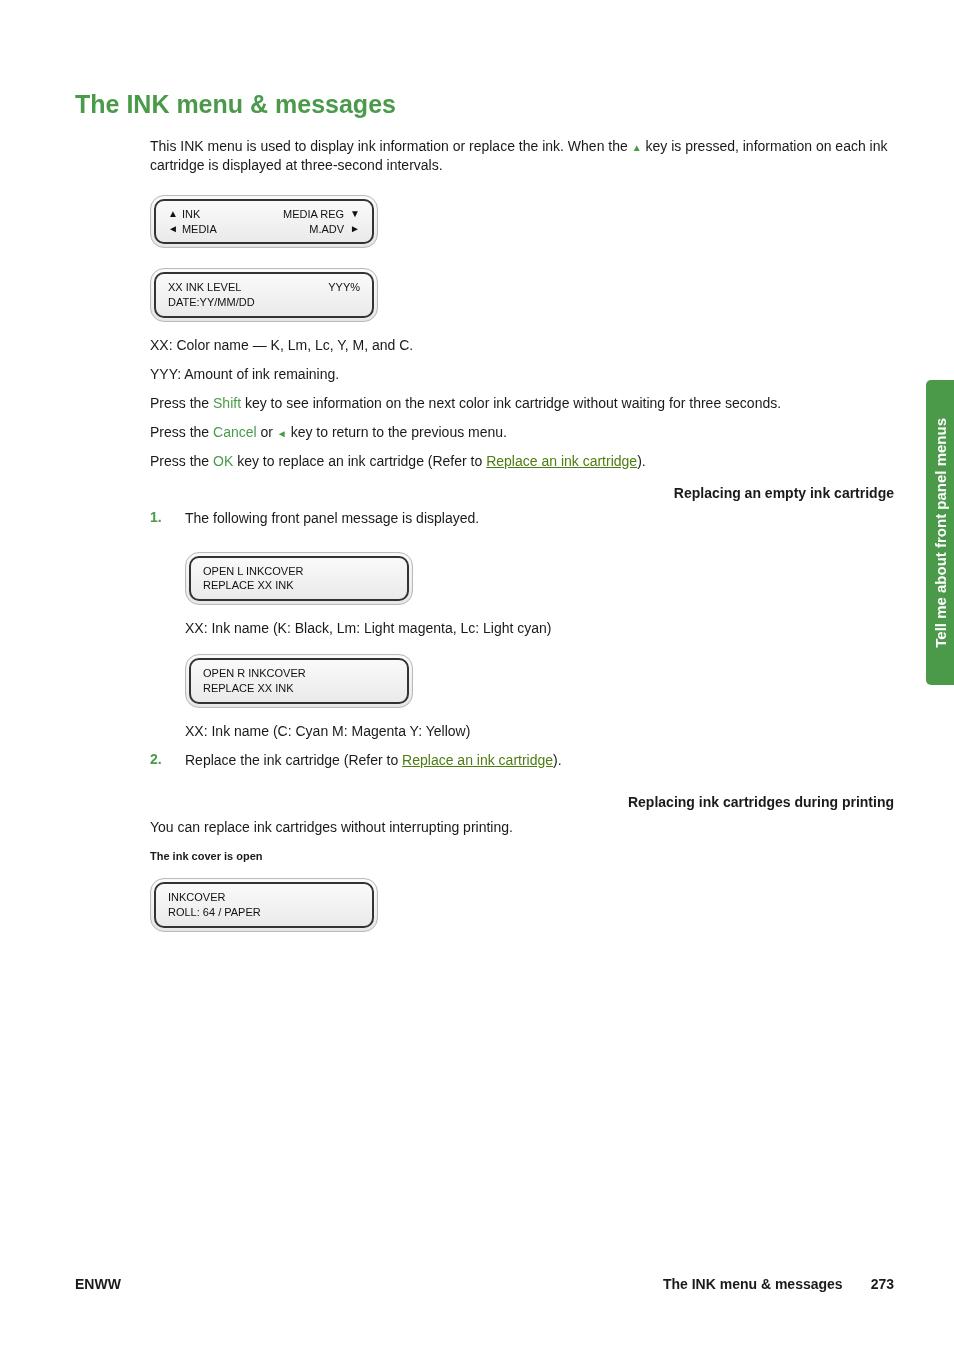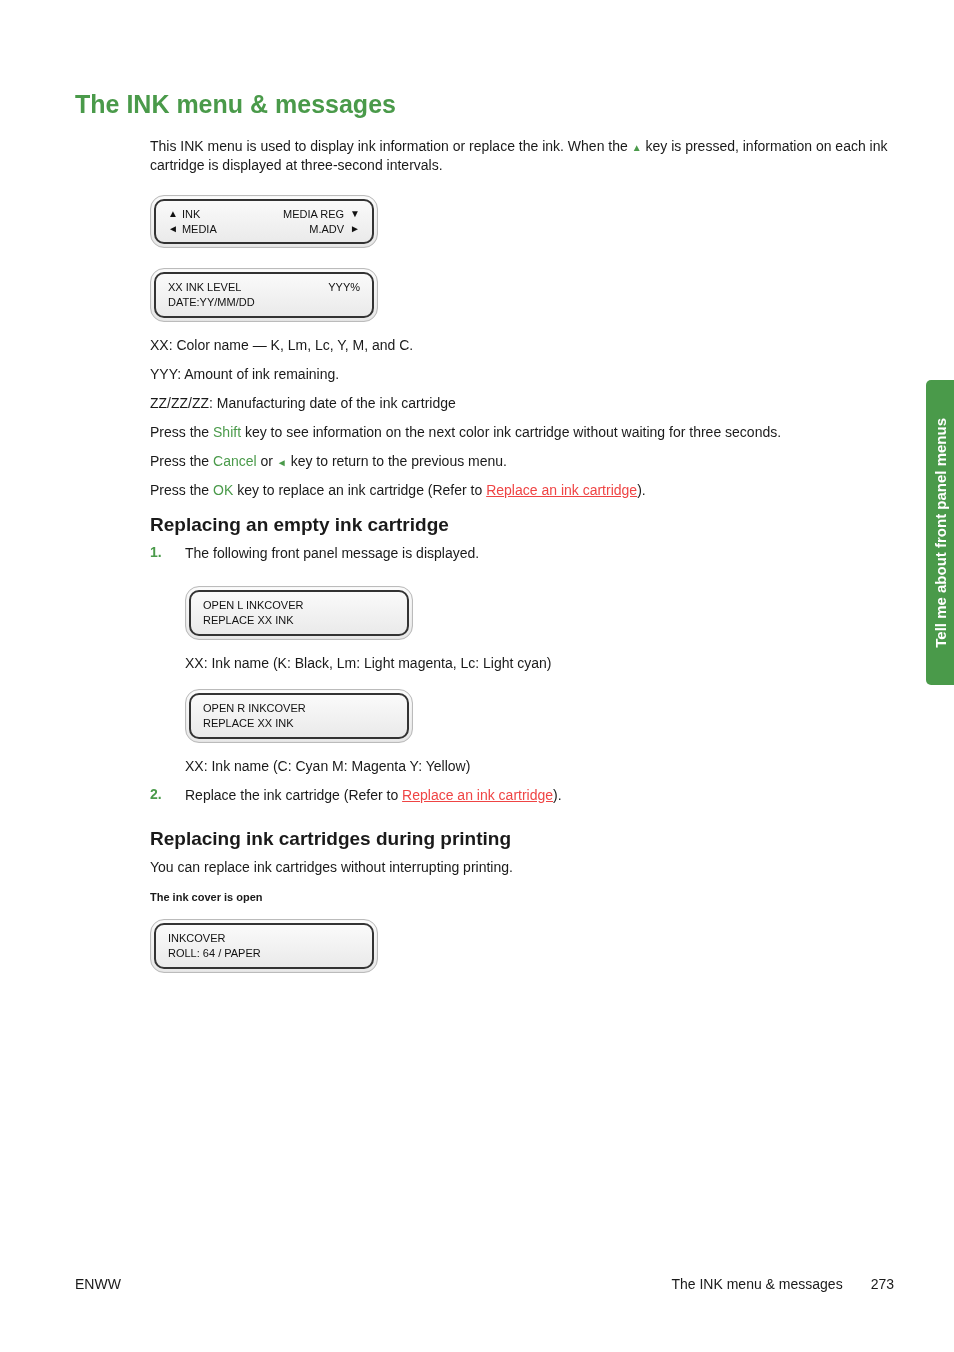--- a/index.html
+++ b/index.html
@@ -43,25 +43,26 @@
     font-size: 25px;
     font-weight: bold;
     margin: 0 0 18px 0;
   }
   .indent {
     margin-left: 75px;
   }
   p { margin: 0 0 10px 0; line-height: 1.35; }
   .intro { margin-bottom: 14px; }
   .greenkey { color: #4a9a4a; }
-  .link { color: #ef4444; text-decoration: underline; }
+  .link { color: #4d7c0f; text-decoration: underline; }
   h2 {
-    font-size: 19px;
+    font-size: 14px;
     font-weight: bold;
     margin: 14px 0 8px 0;
+    text-align: right;
   }
   h3 {
     font-size: 11px;
     font-weight: bold;
     margin: 14px 0 10px 0;
   }
   .step {
     display: flex;
     margin-bottom: 8px;
   }
@@ -101,20 +102,21 @@
   .stepimg { margin-left: 35px; }
 
   .footer {
     position: absolute;
     bottom: 60px;
     left: 75px;
     right: 60px;
     font-size: 14px;
     display: flex;
     justify-content: space-between;
+    font-weight: bold;
   }
   .footer .right { display:flex; gap: 28px; }
 </style>
 </head>
 <body>
 
 <div class="sidetab">
     <span>Tell me about front panel menus</span>
   </div>
 
@@ -158,21 +160,20 @@
           <span>YYY%</span>
         </div>
         <div class="lcd-row">
           <span>DATE:YY/MM/DD</span>
         </div>
       </div>
     </div>
 
     <p>XX: Color name — K, Lm, Lc, Y, M, and C.</p>
     <p>YYY: Amount of ink remaining.</p>
-    <p>ZZ/ZZ/ZZ: Manufacturing date of the ink cartridge</p>
 
     <p>
       <span>Press the </span><span class="greenkey">Shift</span><span> key to see information on the next color ink cartridge without waiting for three seconds.</span>
     </p>
     <p>
       <span>Press the </span><span class="greenkey">Cancel</span><span> or </span><span class="greenkey tri">◄</span><span> key to return to the previous menu.</span>
     </p>
     <p>
       <span>Press the </span><span class="greenkey">OK</span><span> key to replace an ink cartridge (Refer to </span><a href="#" class="link">Replace an ink cartridge</a><span>).</span>
     </p>

